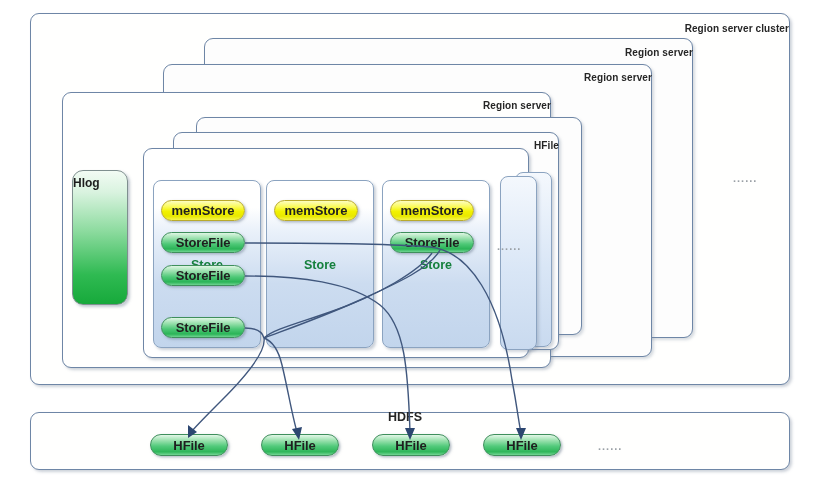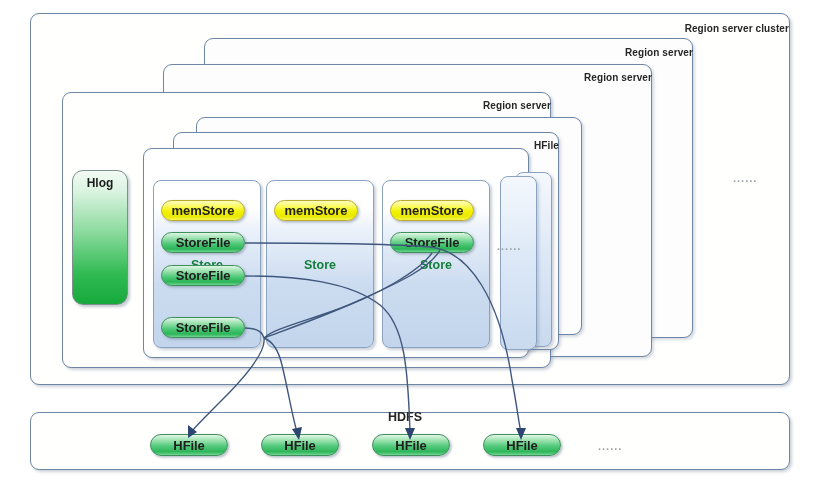--- a/index.html
+++ b/index.html
@@ -59,21 +59,20 @@
     position: absolute;
     box-sizing: border-box;
     border: 1px solid #7f8f8f;
     border-radius: 11px;
     background: linear-gradient(to bottom, #f2fbf4 0%, #d9f3df 16%, #8ddb9f 45%, #2fba52 78%, #17a93b 100%);
     box-shadow: 2px 2px 3px rgba(120,135,155,0.45);
   }
   .hlog-label {
     position: absolute;
     top: 5px; left: 0; right: 0;
-    text-align: center;
     font-size: 12px;
     font-weight: 700;
     color: #1d1d1d;
   }
 
   
   .region-card {
     position: absolute;
     box-sizing: border-box;
     background: #ffffff;

